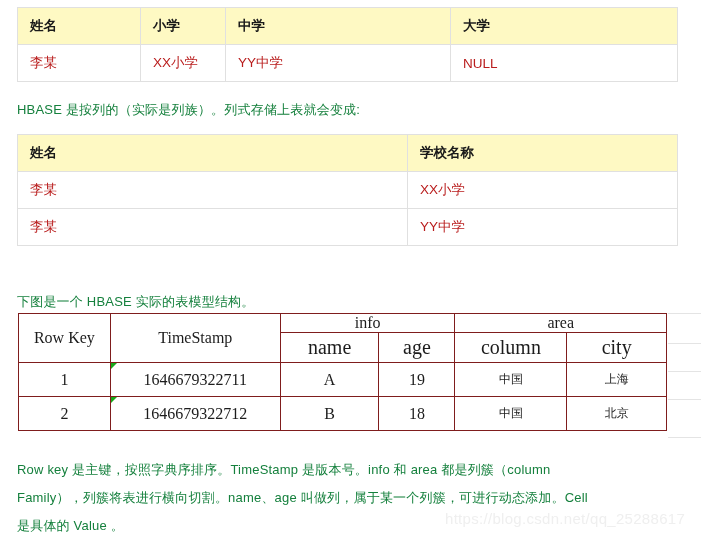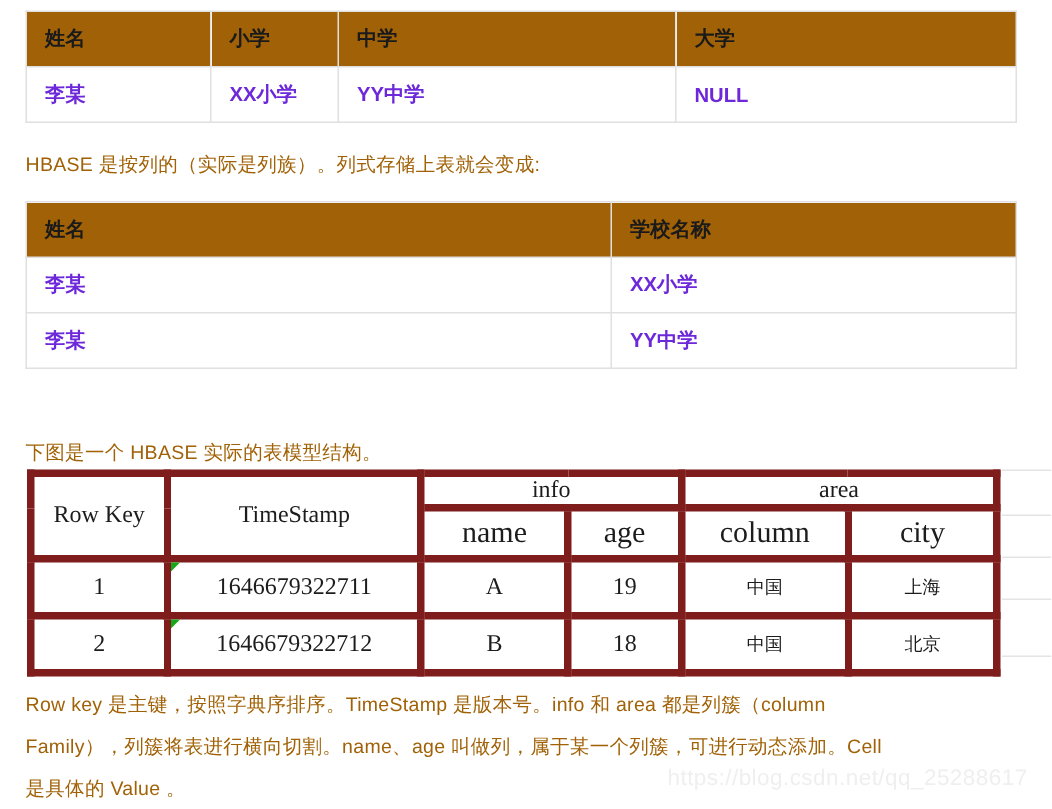--- a/index.html
+++ b/index.html
@@ -15,46 +15,46 @@
     color: #4a4a4a;
     position: relative;
     overflow: hidden;
   }
 
   
   .para {
     position: absolute;
     font-size: 13px;
     line-height: 28px;
-    color: #a16207;
+    color: #15803d;
     letter-spacing: 0.2px;
   }
 
   
   .md-table {
     position: absolute;
     border-collapse: collapse;
     table-layout: fixed;
     background: #ffffff;
     border: 1px solid #dcdcdc;
   }
   .md-table th,
   .md-table td {
     border: 1px solid #e0e0e0;
     text-align: left;
     vertical-align: middle;
     padding: 0 12px;
     font-size: 13.5px;
-    color: #6d28d9;
-    font-weight: bold;
+    color: #b91c1c;
+    font-weight: normal;
     white-space: nowrap;
     overflow: hidden;
   }
   .md-table thead th {
-    background: #a16207;
+    background: #fef9c3;
     font-weight: bold;
     color: #1a1a1a;
     height: 36px;
   }
   .md-table tbody td {
     height: 36px;
     background: #ffffff;
   }
 
   
@@ -70,21 +70,21 @@
   .sheet-table {
     position: absolute;
     left: 0;
     top: 0;
     border-collapse: collapse;
     table-layout: fixed;
     font-family: "Liberation Serif", "DejaVu Serif", serif;
     background: #ffffff;
   }
   .sheet-table td {
-    border: 5px solid #7f1d1d;
+    border: 1px solid #7f1d1d;
     text-align: center;
     vertical-align: middle;
     font-size: 16px;
     color: #1c1c1c;
     padding: 0;
     position: relative;
     background: #ffffff;
   }
   .sheet-table td.cn {
     font-family: "DejaVu Sans", "Liberation Sans", sans-serif;

